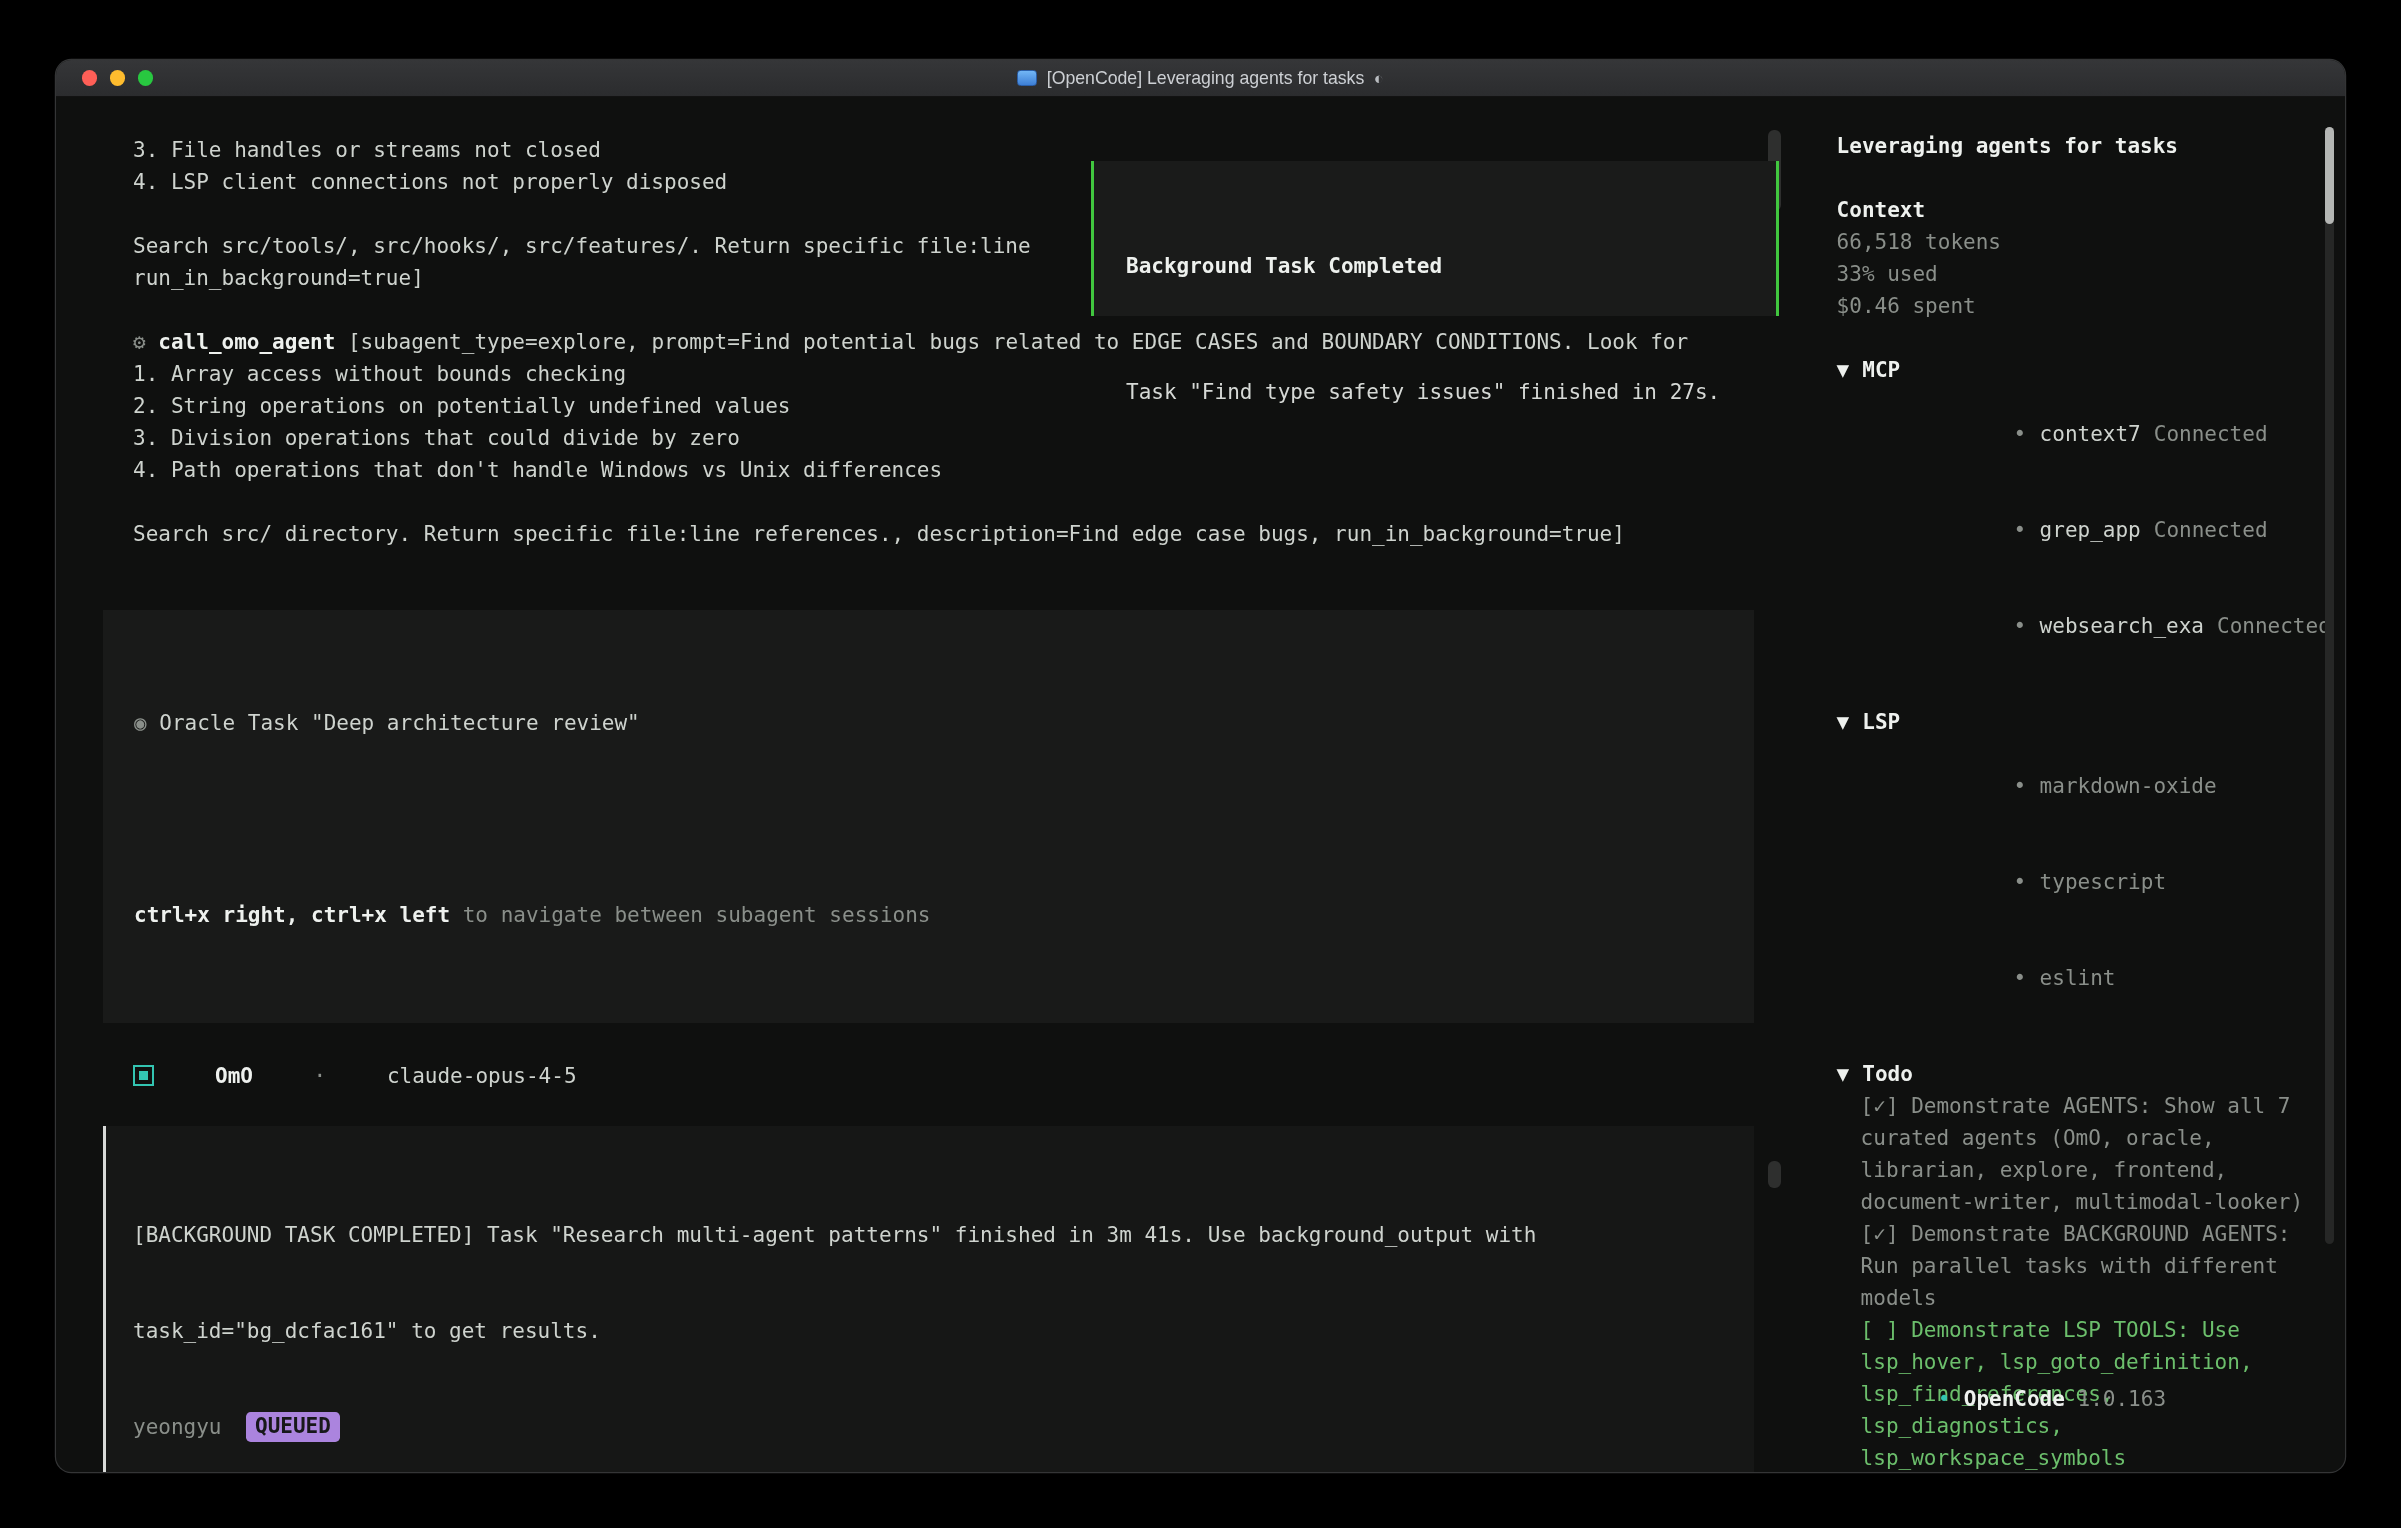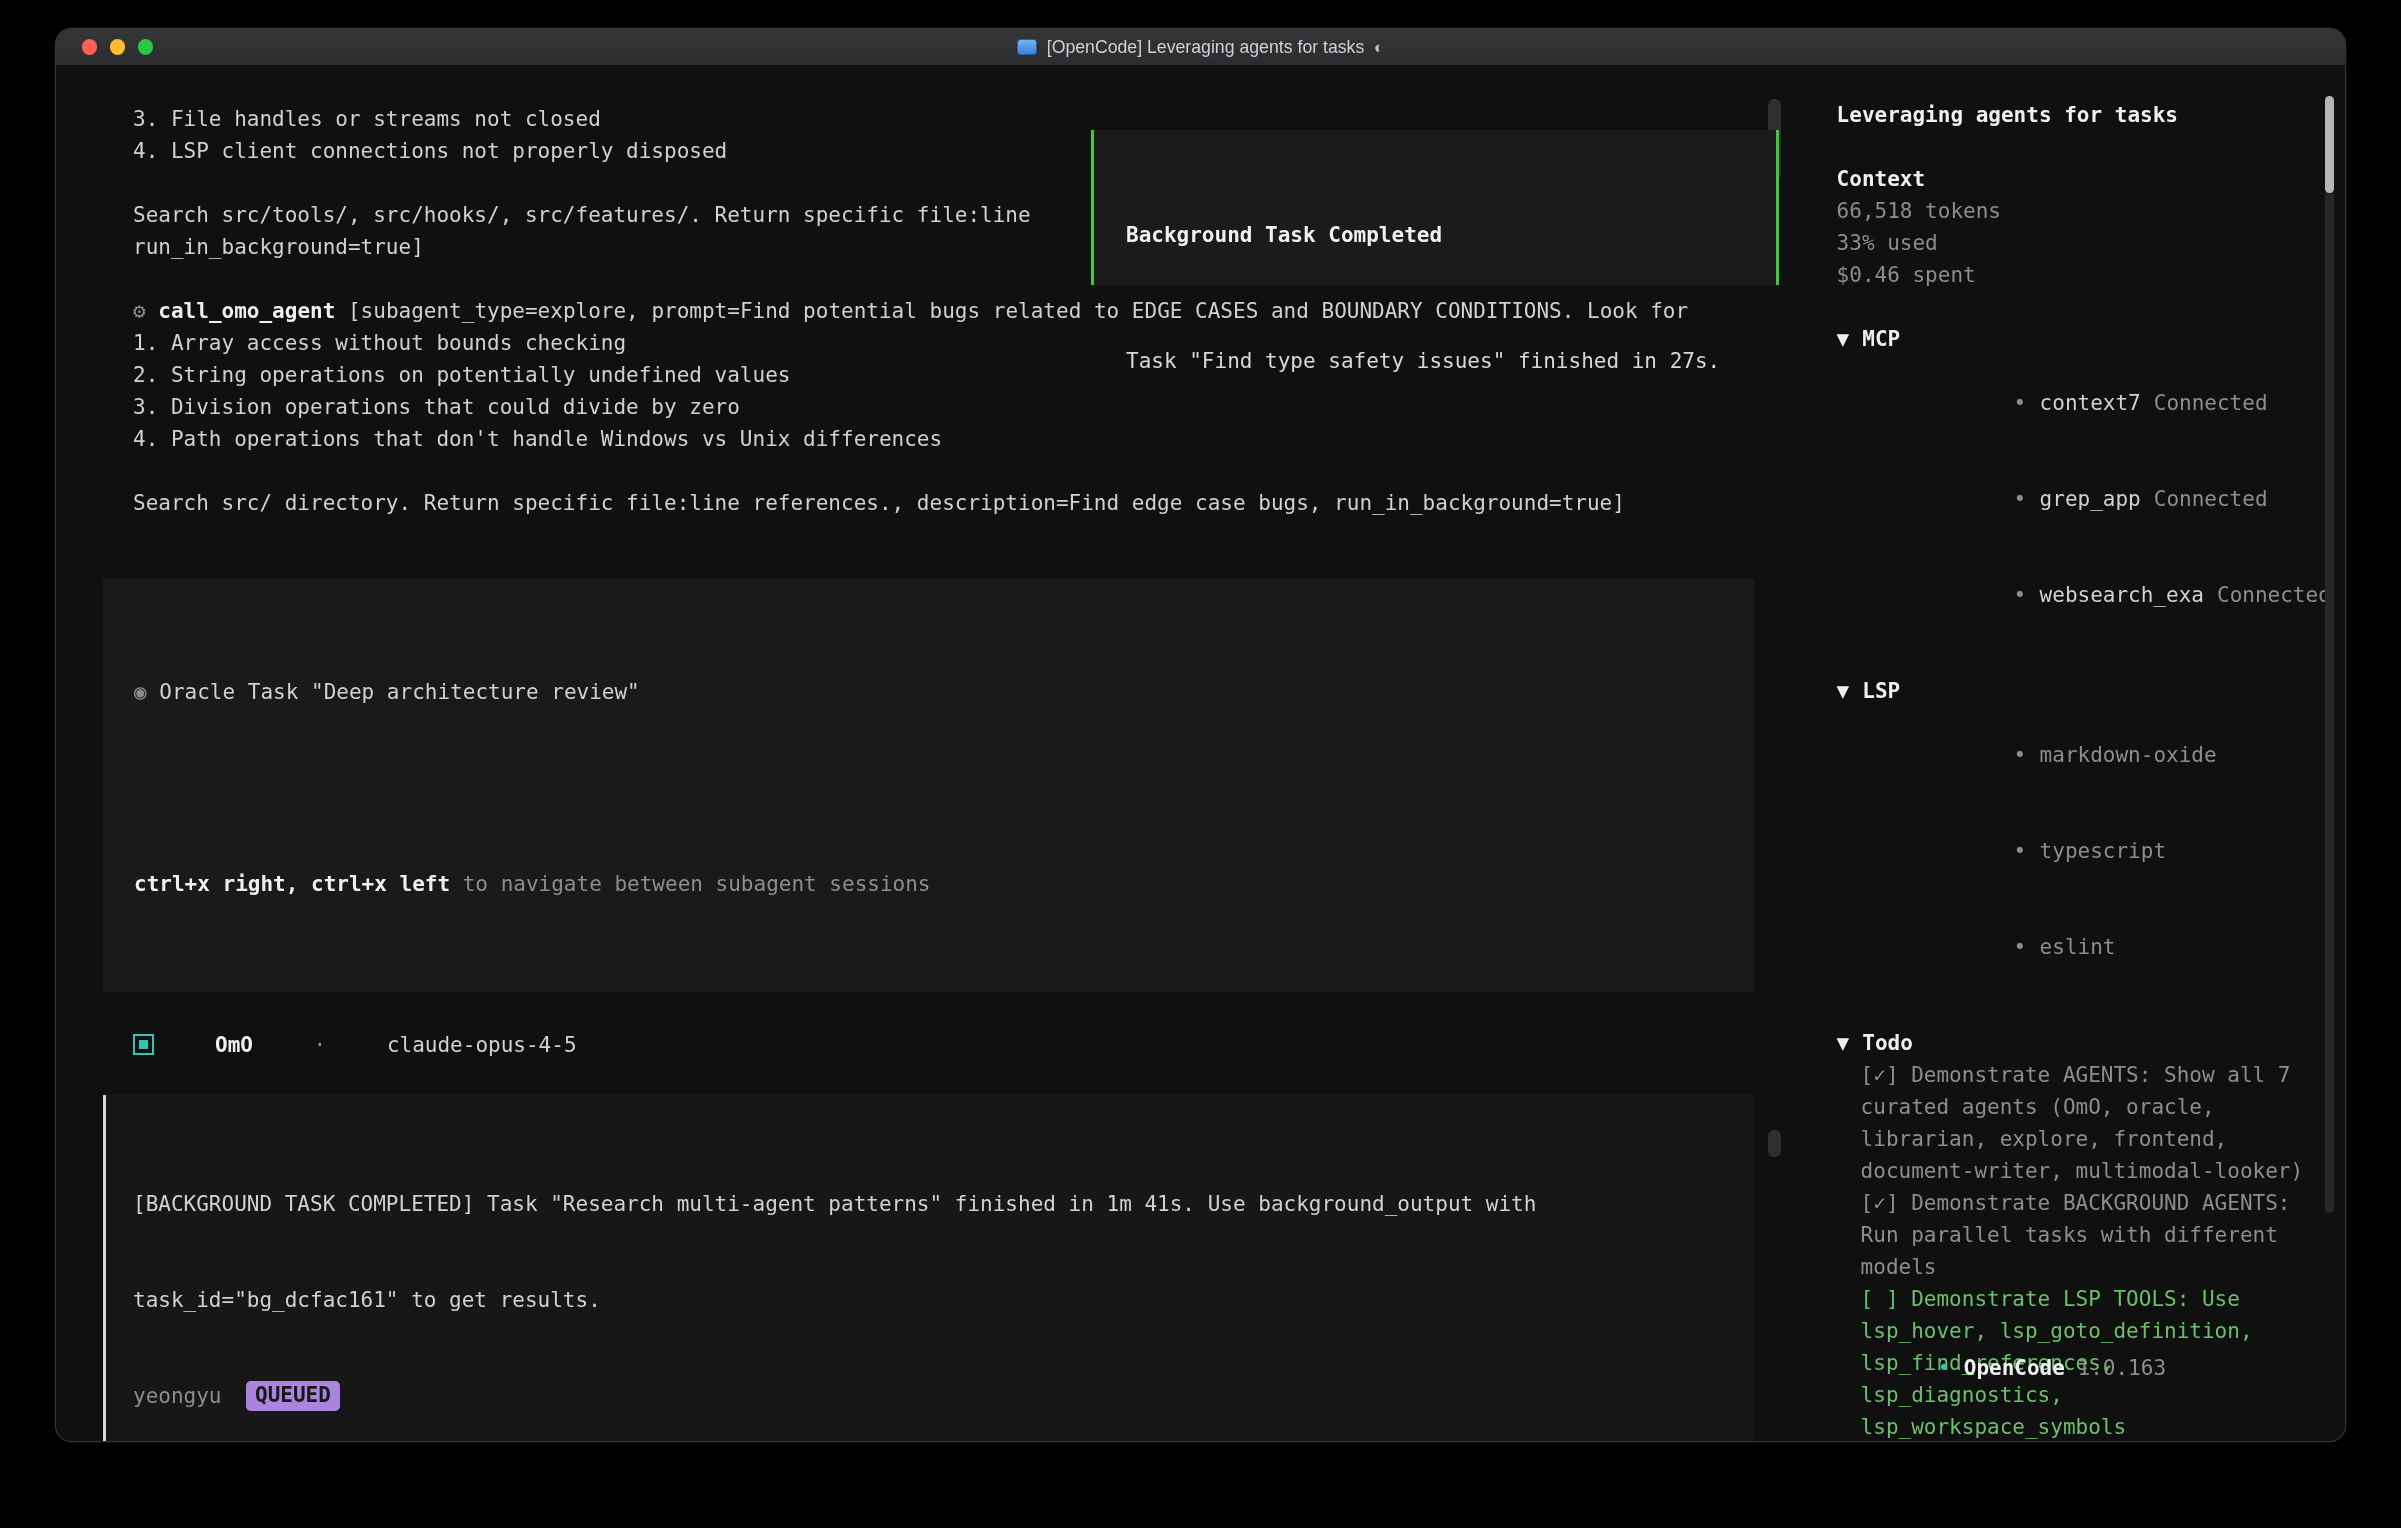--- a/index.html
+++ b/index.html
@@ -13,21 +13,21 @@
     --green:#41c73f;
     --todo-green:#6cbf6c;
     --teal:#33c5b2;
     --purple:#ab84de;
     --border-light:#d8dad8;
   }
   *{margin:0;padding:0;box-sizing:border-box;}
   html,body{background:#000;}
   body{width:2401px;height:1528px;position:relative;overflow:hidden;font-family:"DejaVu Sans Mono",monospace;}
 
-  .window{position:absolute;left:56px;top:29px;width:2289px;height:1412px;background:var(--bg);
+  .window{position:absolute;left:56px;top:60px;width:2289px;height:1412px;background:var(--bg);
     border-radius:15.4px;overflow:hidden;display:flex;flex-direction:column;
     box-shadow:0 0 0 1.2px #343536, 0 35px 95px rgba(0,0,0,.9);}
 
   
   .titlebar{flex:0 0 37px;background:linear-gradient(#353638,#2b2c2e);border-bottom:1.2px solid #121212;
     display:flex;align-items:center;position:relative;}
   .traffic{display:flex;gap:12.4px;padding-left:26px;}
   .tl{width:15.4px;height:15.4px;border-radius:50%;display:inline-block;}
   .tl.red{background:#ff5f57;}
   .tl.yellow{background:#febc2e;}
@@ -139,21 +139,21 @@
       <div class="agent-line">
         <span class="agent-icon"></span>
         <span class="bold">OmO</span>
         <span class="dim"> · </span>
         <span>claude-opus-4-5</span>
       </div>
 
       <div>
 
       <div class="msg">
-            <div>[BACKGROUND TASK COMPLETED] Task "Research multi-agent patterns" finished in 1m 41s. Use background_output with</div>
+            <div>[BACKGROUND TASK COMPLETED] Task "Research multi-agent patterns" finished in 3m 41s. Use background_output with</div>
             <div>task_id="bg_dcfac161" to get results.</div>
             <div class="msg-footer">
               <span class="dim">yeongyu</span>
               <span class="badge">QUEUED</span>
             </div>
           </div>
         </div>
 
       <div class="toast">
         <div class="toast-title">Background Task Completed</div>

